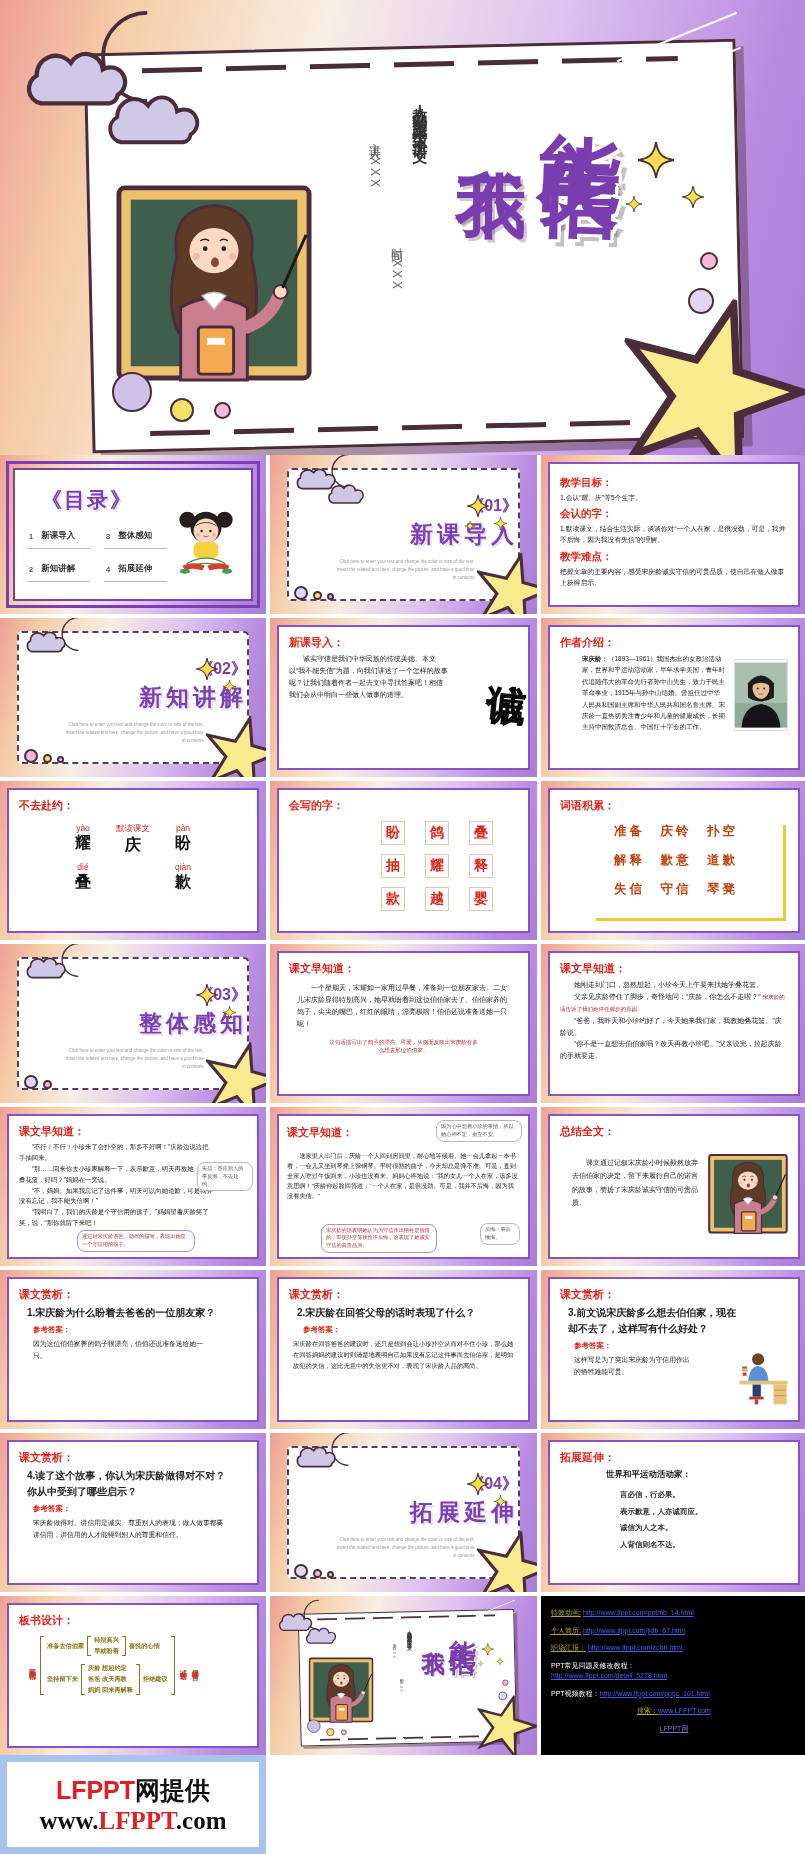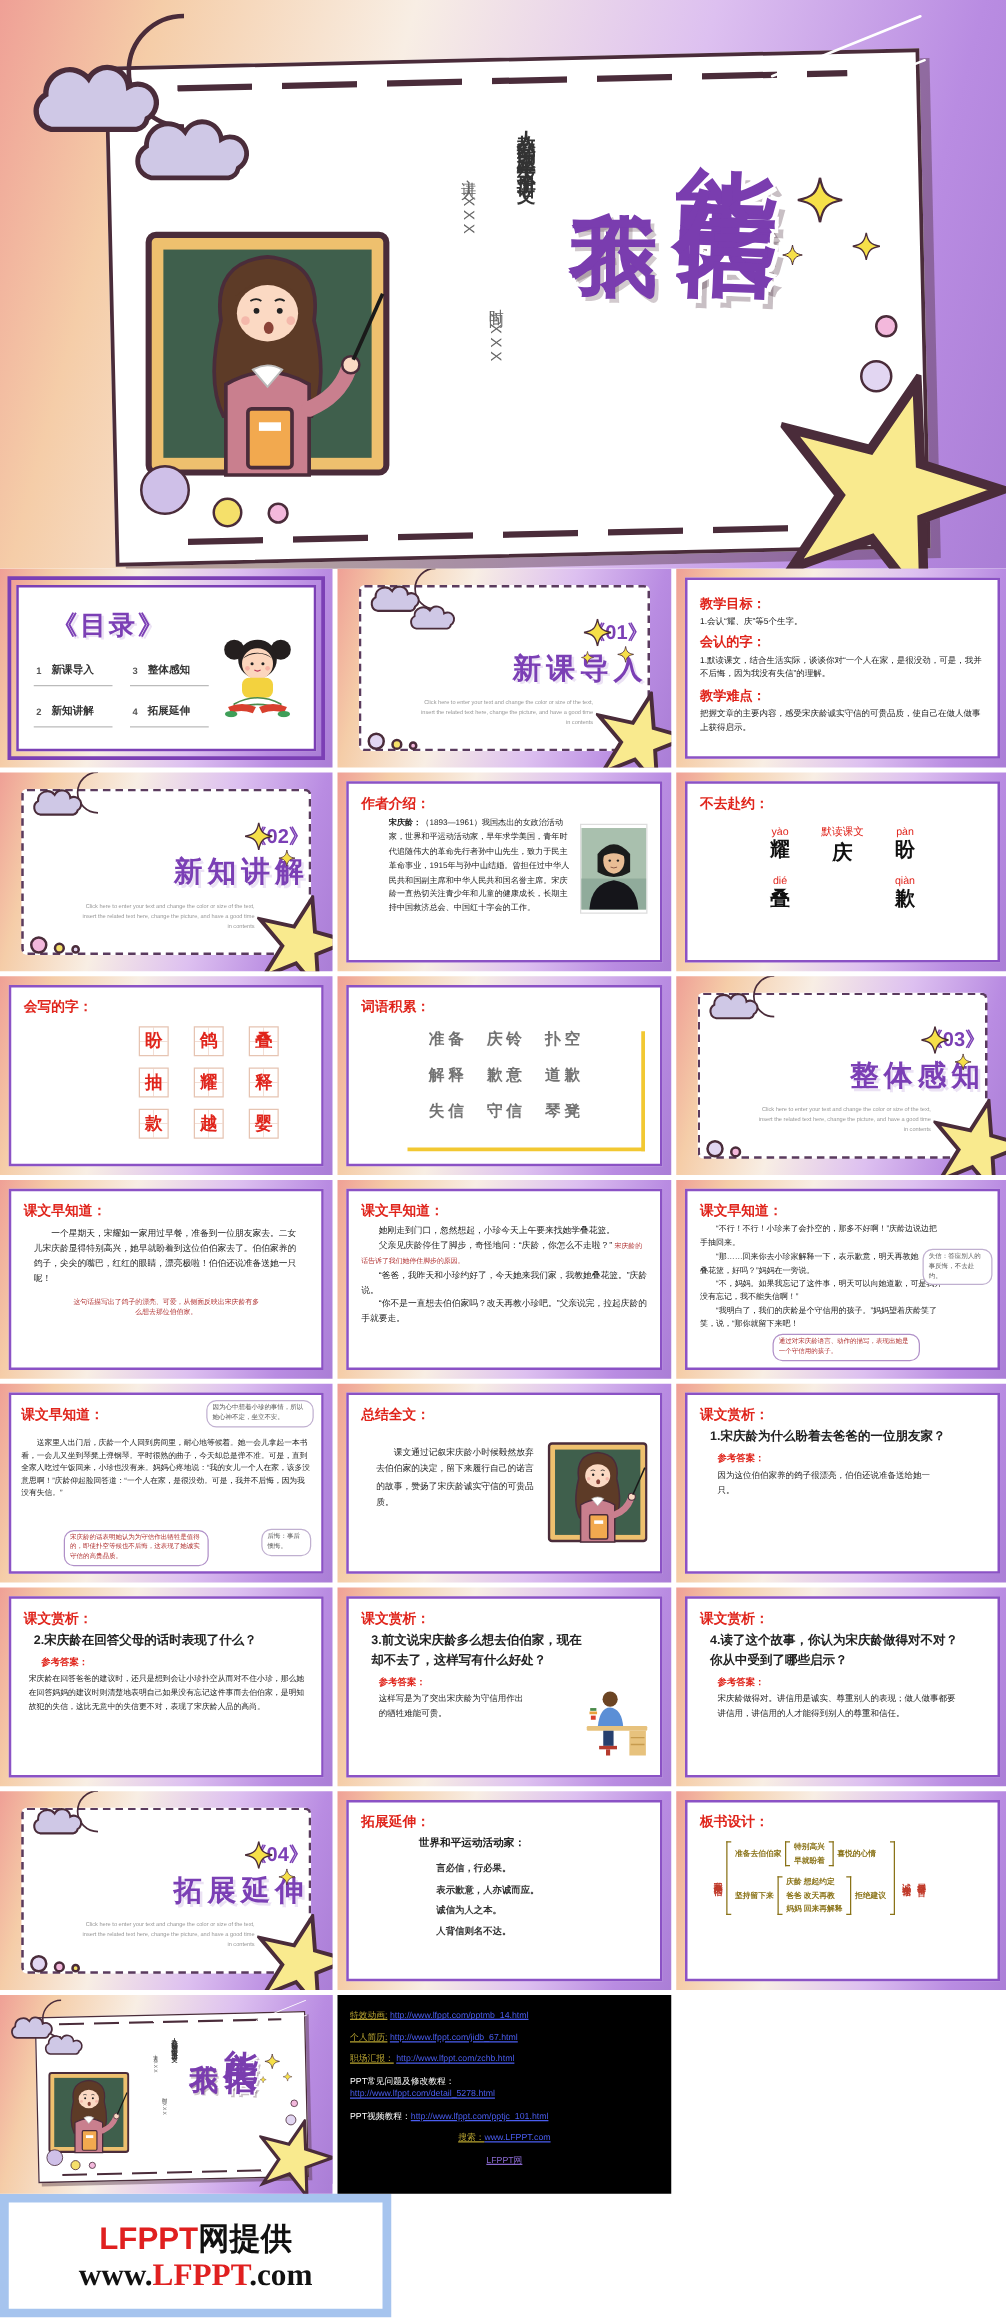--- a/index.html
+++ b/index.html
@@ -76,21 +76,21 @@
 .rz-grid{width:150px;margin:10px auto 0;display:grid;grid-template-columns:1fr 1fr 1fr;row-gap:6px;text-align:center}
 .rz-py{color:var(--red);font-size:8.5px;font-weight:normal}
 .rz-ch{font-size:16px;font-weight:bold;color:#111}
 
 .xz-grid{display:grid;grid-template-columns:repeat(3,24px);gap:9px 20px;margin:8px 0 0 92px}
 .xz-box{width:24px;height:24px;border:1px solid #e6c4b2;display:flex;align-items:center;justify-content:center;
  background:linear-gradient(to right,transparent 49%,#f3ded5 49% 51%,transparent 51%),linear-gradient(to bottom,transparent 49%,#f3ded5 49% 51%,transparent 51%)}
 .xz-ch{font-size:14px;font-weight:bold;color:var(--red)}
 
 .cy-rows{margin:10px 0 0 54px;position:relative;z-index:2}
-.cy-row{font-size:12.5px;font-weight:bold;color:#737373;letter-spacing:3px;margin-bottom:12px}
+.cy-row{font-size:12.5px;font-weight:bold;color:#c2410c;letter-spacing:3px;margin-bottom:12px}
 .ycorner{position:absolute;right:12px;bottom:10px;width:190px;height:96px;border-right:3px solid #f2c832;border-bottom:3px solid #f2c832;z-index:1}
 
 .note{color:#b03030;font-size:5.5px;line-height:1.6}
 .bubble{border:1px solid #b090c8;border-radius:8px;padding:2px 4px;font-size:5.2px;line-height:1.5;color:#b03030;background:#fff}
 .bubble.gray{color:#555;border-color:#c0b0d0}
 
 .q{font-size:10px;font-weight:bold;color:#222;line-height:1.6;margin:3px 0 4px 8px}
 .ref{color:var(--red);font-weight:bold;font-size:7.5px;margin:2px 0 3px 14px}
 .ans{font-size:6.8px;color:#222;line-height:1.75;margin-left:14px}
 
@@ -112,21 +112,21 @@
 
 .links-cell{background:#000;padding:12px 10px;font-size:7px;line-height:1.5}
 .lk-row{margin-bottom:7px}
 .lk-y{color:#b8a431;text-decoration:underline}
 .lk-w{color:#fff}
 .lk-url{color:#4a5df0;text-decoration:underline}
 .lk-p{color:#8a6ad0;text-decoration:underline}
 .lk-c{text-align:center}
 
 .bottom{display:flex;height:99px;background:#fff}
-.footer-cell{width:313px;height:99px;background:#a6c4ee;padding:7px}
+.footer-cell{width:266px;height:99px;background:#a6c4ee;padding:7px}
 .footer-box{background:#fff;height:100%;display:flex;flex-direction:column;align-items:center;justify-content:center}
 .f1{font-size:25px;font-weight:bold;color:#111}
 .f1 .r{color:#e02020}
 .f2{font-size:25px;font-weight:bold;font-family:"Liberation Serif",serif;color:#111}
 .f2 .r{color:#e02020}
 </style>
 </head>
 <body>
 
 <svg width="0" height="0" style="position:absolute">
@@ -353,20 +353,27 @@
     <svg class="sec-star-big" viewBox="0 0 100 100">
         <use href="#g-star5"></use>
       </svg>
     <div class="sec-dots">
       <div class="dot" style="position:static;width:14px;height:14px;background:#f3b8dc"></div>
       <div class="dot" style="position:static;width:9px;height:9px;background:#f5e06a"></div>
       <div class="dot" style="position:static;width:7px;height:7px;background:#e2d6f2"></div>
     </div>
   </div>
 
+  <div class="cell">
+    <div class="card">
+      <div class="rh">新课导入：</div>
+      <div class="bt ind" style="width:160px">诚实守信是我们中华民族的传统美德。本文以“我不能失信”为题，向我们讲述了一个怎样的故事呢？让我们随着作者一起去文中寻找答案吧！相信我们会从中明白一些做人做事的道理。</div>
+      <div class="calli vrt">诚信</div>
+    </div>
+  </div>
 
   <div class="cell">
     <div class="card">
       <div class="rh">作者介绍：</div>
       <div class="au-wrap">
         <div class="au-txt"><span class="au-name">宋庆龄：</span><span>（1893—1961）</span><span>我国杰出的女政治活动家，世界和平运动活动家，早年求学美国，青年时代追随伟大的革命先行者孙中山先生，致力于民主革命事业，1915年与孙中山结婚。曾担任过中华人民共和国副主席和中华人民共和国名誉主席。宋庆龄一直热切关注青少年和儿童的健康成长，长期主持中国救济总会、中国红十字会的工作。</span></div>
         <svg class="au-photo" viewBox="0 0 80 100">
             <use href="#g-photo"></use>
           </svg>
       </div>

